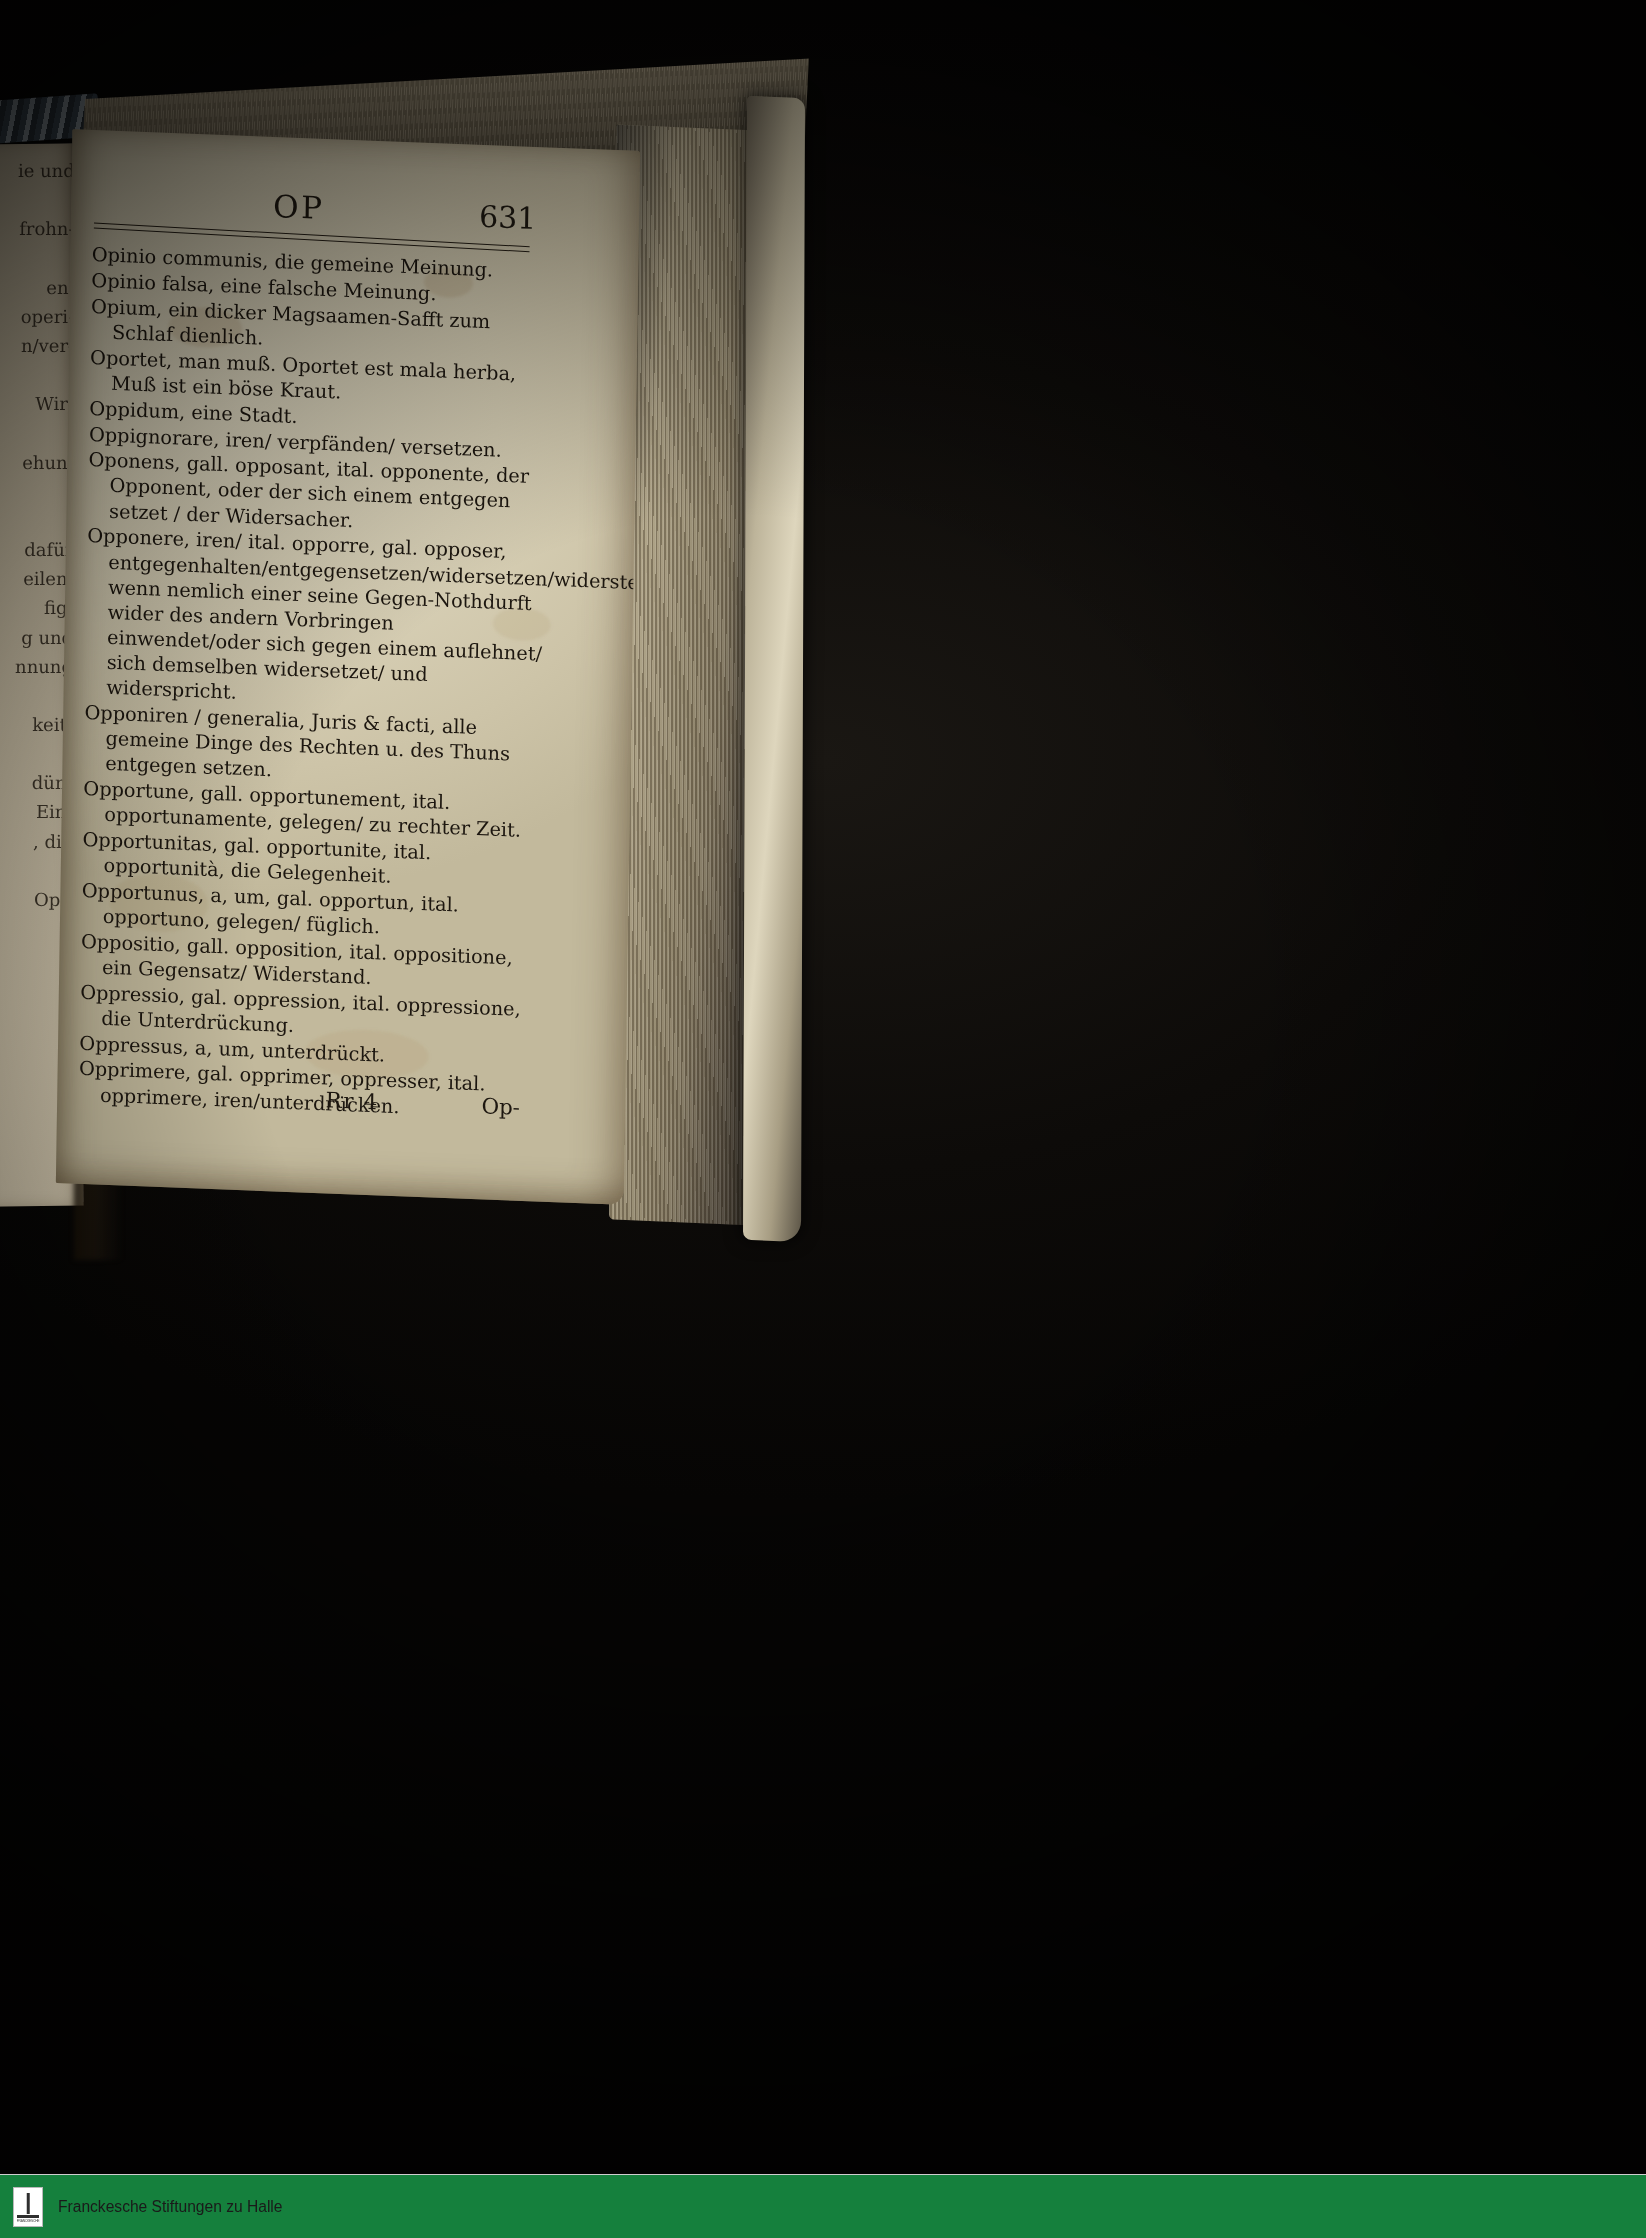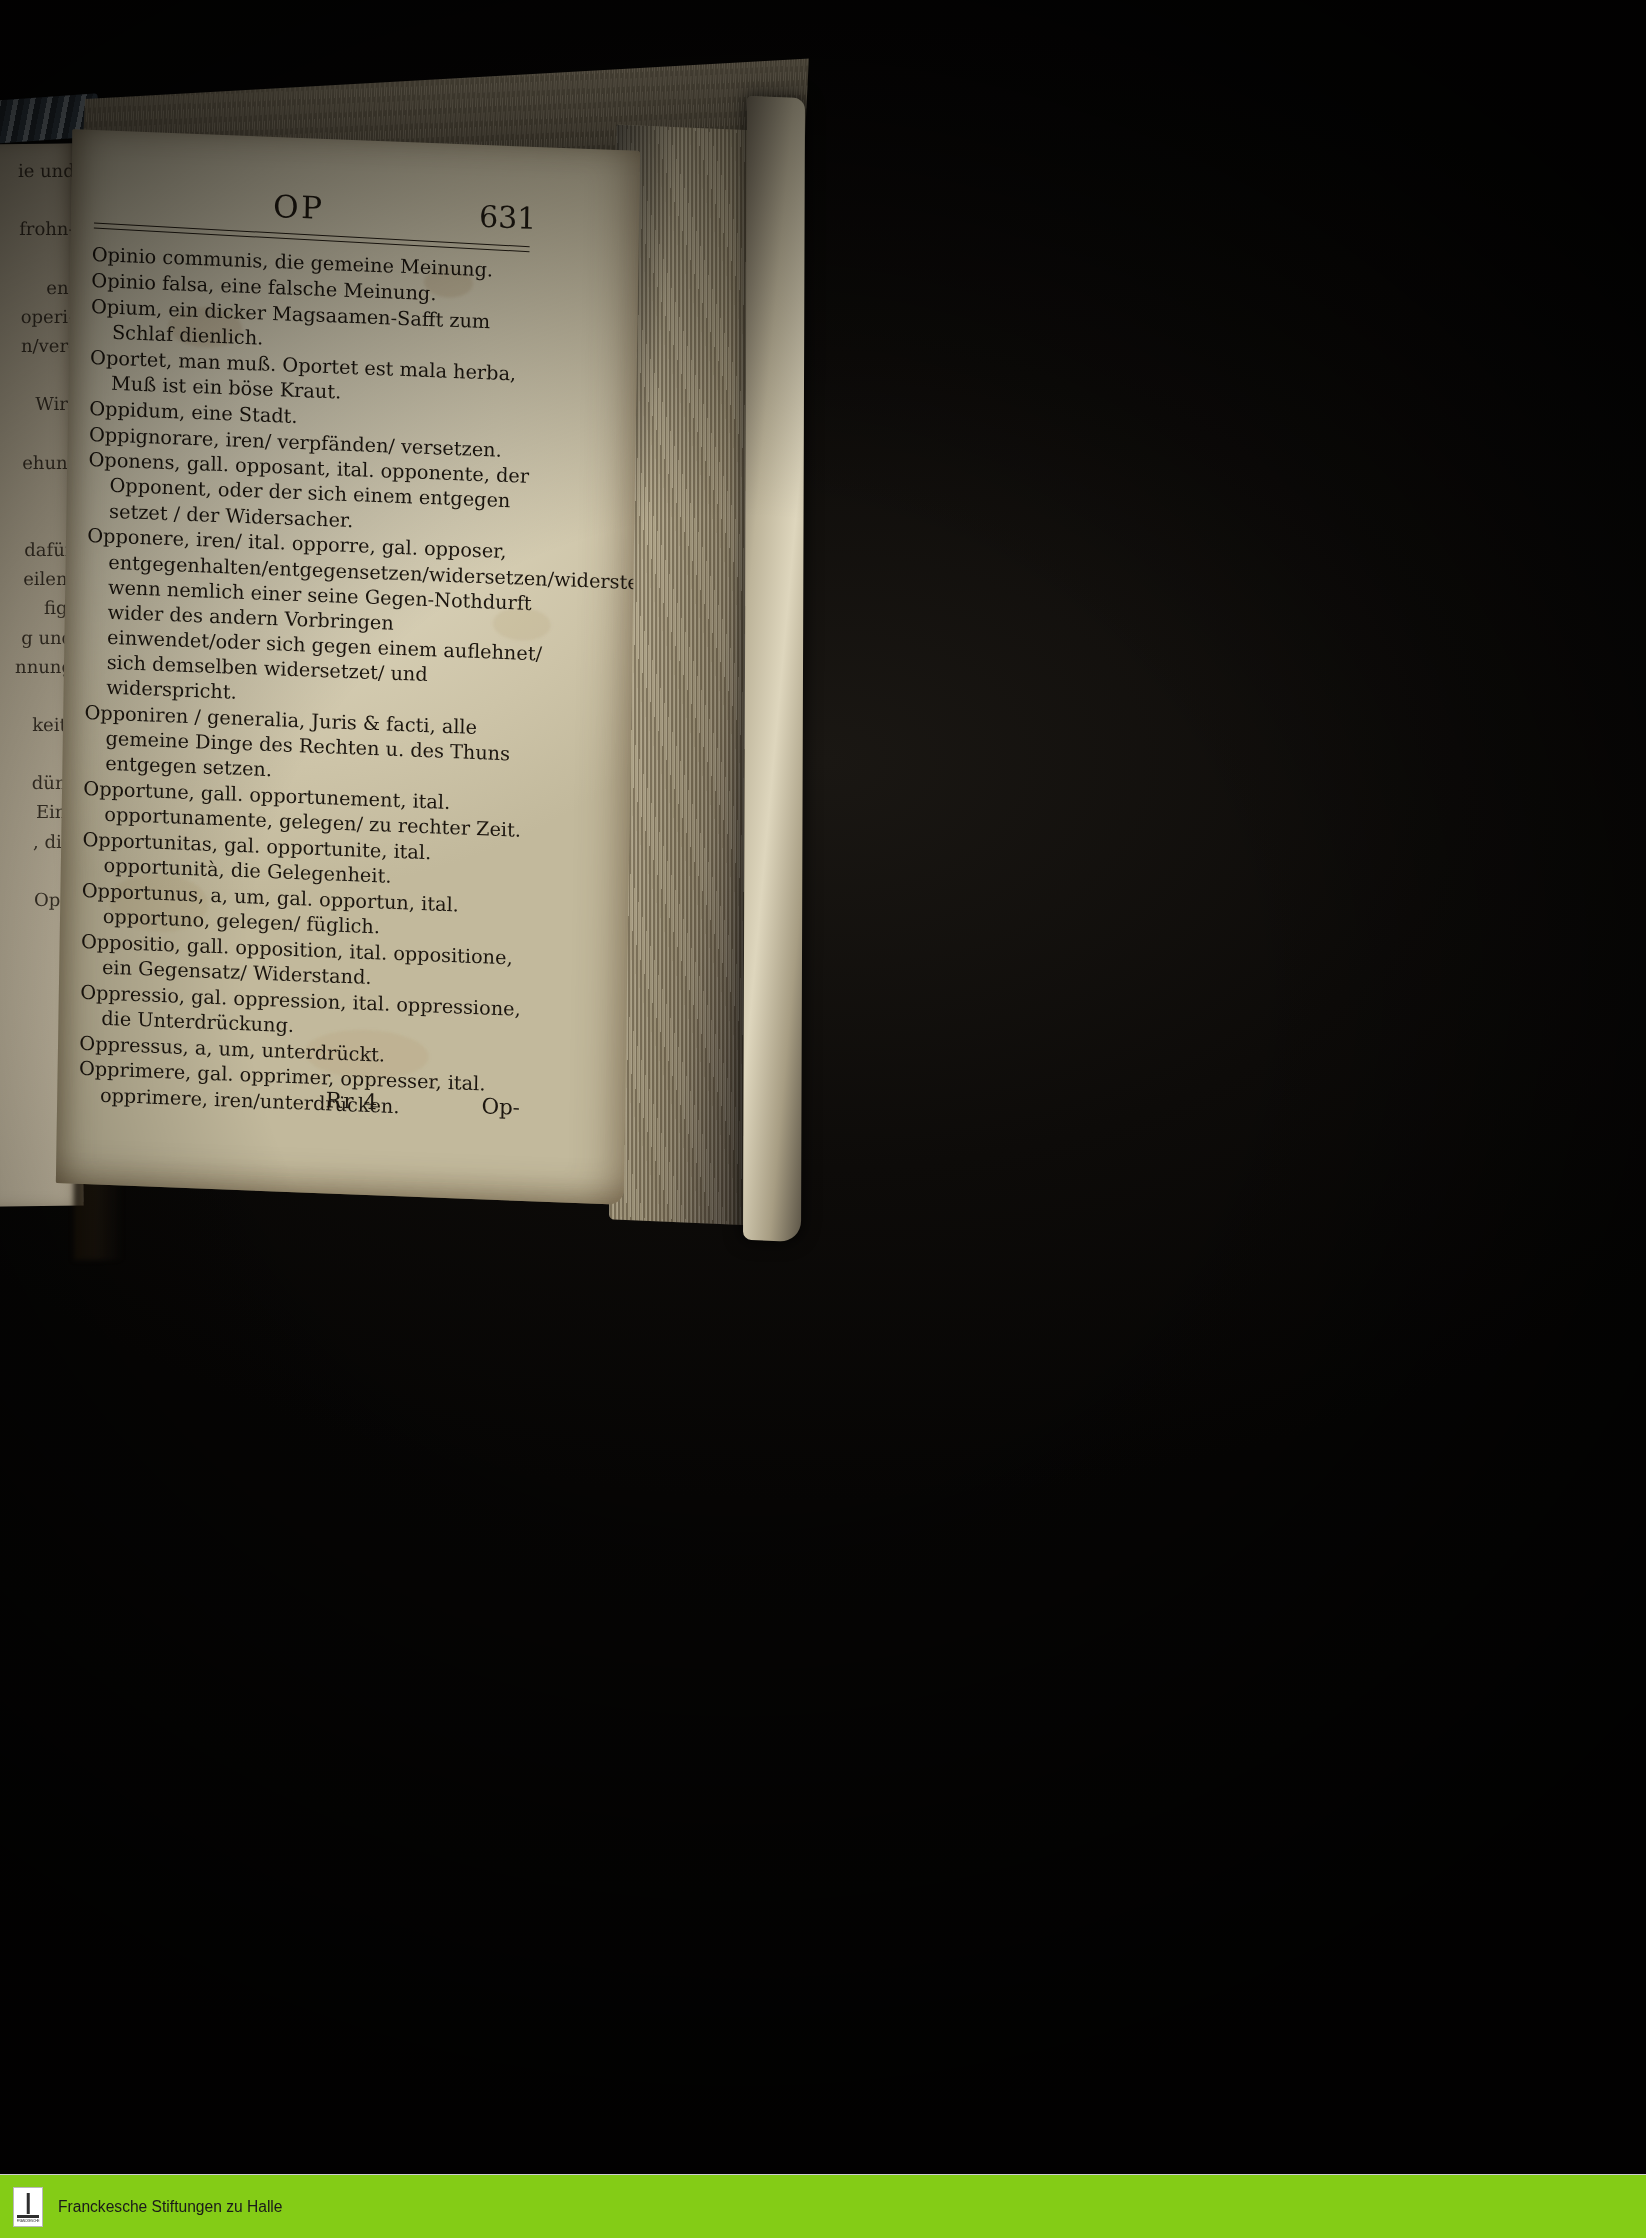--- a/index.html
+++ b/index.html
@@ -254,21 +254,21 @@
     left: 403px;
   }
 
   
   .creditbar {
     position: absolute;
     left: 0;
     top: 2174px;
     width: 1647px;
     height: 65px;
-    background: #84cc16;
+    background: #15803d;
     border-top: 0.8px solid #cfcfcf;
     display: flex;
     align-items: center;
     gap: 15px;
     padding-left: 13px;
     box-sizing: border-box;
   }
   .credit-logo {
     width: 28px;
     height: 38px;

